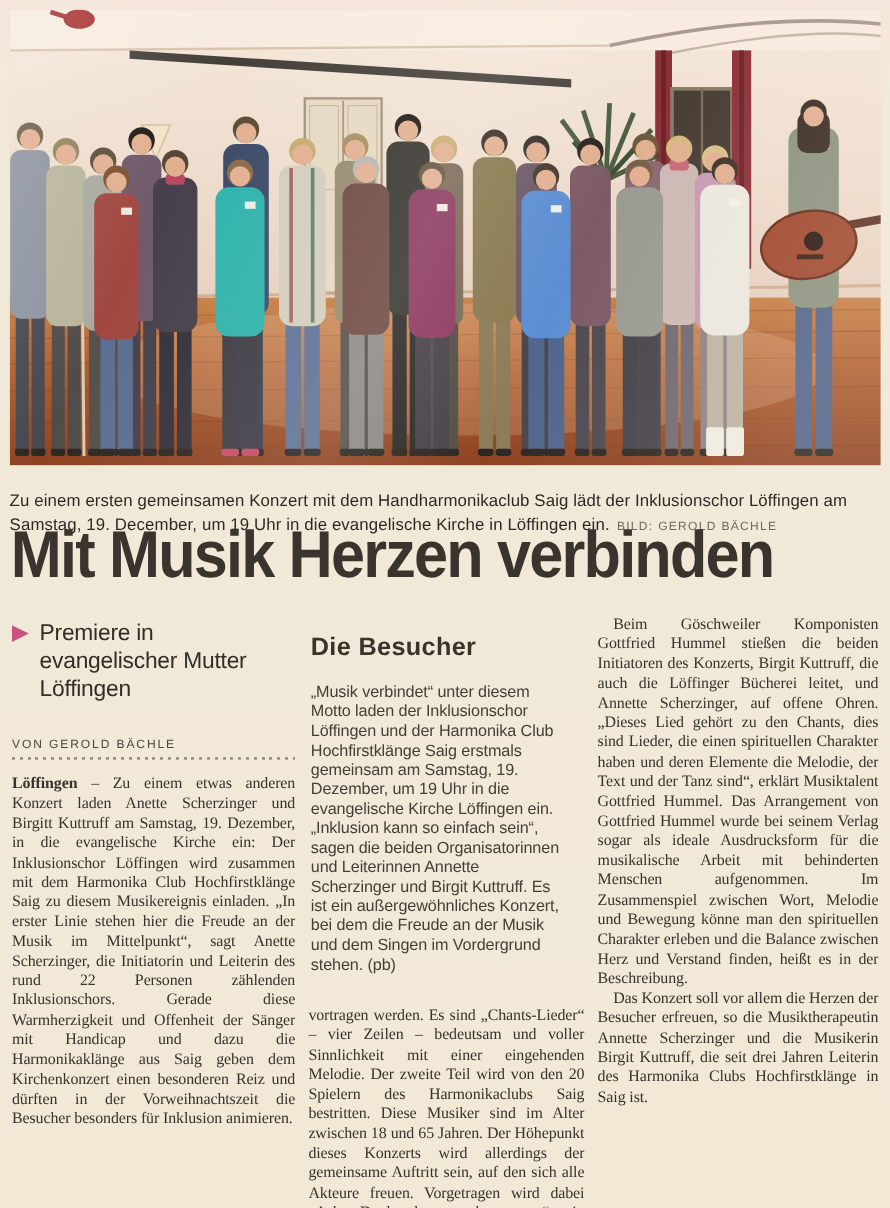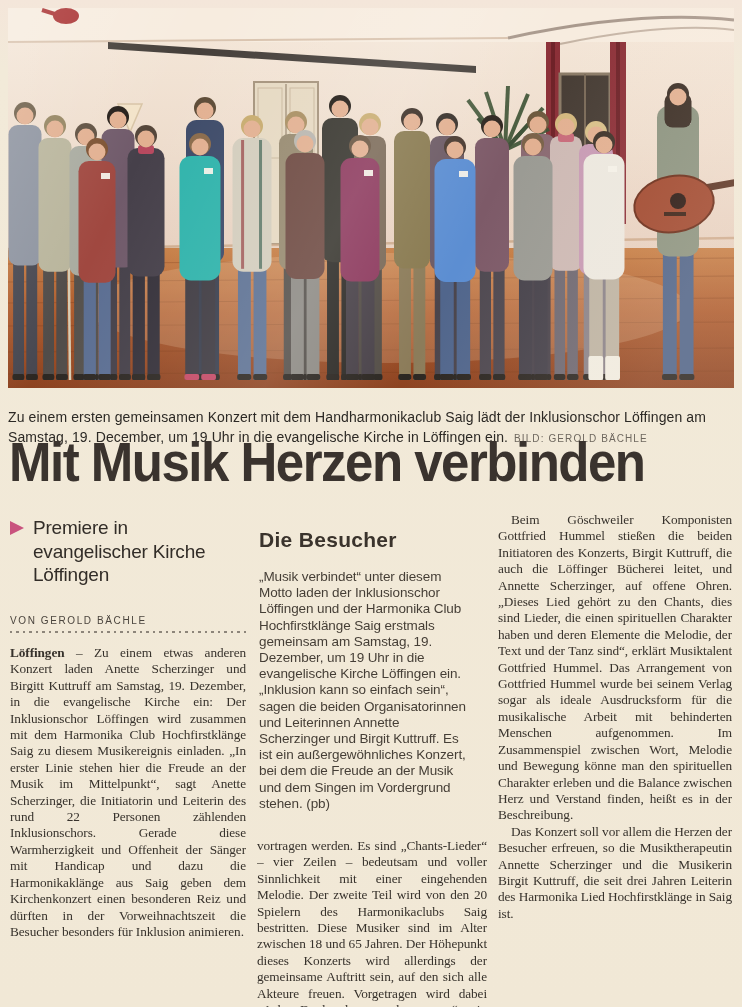--- a/index.html
+++ b/index.html
@@ -407,34 +407,34 @@
   <p class="caption"><span>Zu einem ersten gemeinsamen Konzert mit dem Handharmonikaclub Saig lädt der Inklusionschor Löffingen am Samstag, 19. December, um 19 Uhr in die evangelische Kirche in Löffingen ein.</span><span class="credit">BILD: GEROLD BÄCHLE</span></p>
 
   <h1 class="headline">Mit Musik Herzen verbinden</h1>
 
   <div class="columns">
 
     <div class="col left">
       <ul class="bullets">
         <li>
           <span class="arrow"></span>
-          <span>Premiere in evangelischer Kirche Löffingen</span>
+          <span>Premiere in evangelischer Mutter Löffingen</span>
         </li>
       </ul>
       <div class="byline">VON GEROLD BÄCHLE</div>
       <div class="dotted-rule"></div>
       <p class="body first"><span class="lede-loc">Löffingen</span><span> – Zu einem etwas anderen Konzert laden Anette Scherzinger und Birgitt Kuttruff am Samstag, 19. Dezember, in die evangelische Kirche ein: Der Inklusionschor Löffingen wird zusammen mit dem Harmonika Club Hochfirstklänge Saig zu diesem Musikereignis einladen. „In erster Linie stehen hier die Freude an der Musik im Mittelpunkt“, sagt Anette Scherzinger, die Initiatorin und Leiterin des rund 22 Personen zählenden Inklusionschors. Gerade diese Warmherzigkeit und Offenheit der Sänger mit Handicap und dazu die Harmonikaklänge aus Saig geben dem Kirchenkonzert einen besonderen Reiz und dürften in der Vorweihnachtszeit die Besucher besonders für Inklusion animieren.</span></p>
 
     </div>
 
     <div class="col mid">
       <h2 class="subhead">Die Besucher</h2>
       <p class="intro">„Musik verbindet“ unter diesem Motto laden der Inklusionschor Löffingen und der Harmonika Club Hochfirstklänge Saig erstmals gemeinsam am Samstag, 19. Dezember, um 19 Uhr in die evangelische Kirche Löffingen ein. „Inklusion kann so einfach sein“, sagen die beiden Organisatorinnen und Leiterinnen Annette Scherzinger und Birgit Kuttruff. Es ist ein außergewöhnliches Konzert, bei dem die Freude an der Musik und dem Singen im Vordergrund stehen. (pb)</p>
       <p class="body mid-body">vortragen werden. Es sind „Chants-Lieder“ – vier Zeilen – bedeutsam und voller Sinnlichkeit mit einer eingehenden Melodie. Der zweite Teil wird von den 20 Spielern des Harmonikaclubs Saig bestritten. Diese Musiker sind im Alter zwischen 18 und 65 Jahren. Der Höhepunkt dieses Konzerts wird allerdings der gemeinsame Auftritt sein, auf den sich alle Akteure freuen. Vorgetragen wird dabei „Aska Devla de marusha mamo“, ein traditionelles Loblieder der Roma an die Mutter. „Für uns passt die-</p>
     </div>
 
     <div class="col right">
       <p class="body indent">Beim Göschweiler Komponisten Gottfried Hummel stießen die beiden Initiatoren des Konzerts, Birgit Kuttruff, die auch die Löffinger Bücherei leitet, und Annette Scherzinger, auf offene Ohren. „Dieses Lied gehört zu den Chants, dies sind Lieder, die einen spirituellen Charakter haben und deren Elemente die Melodie, der Text und der Tanz sind“, erklärt Musiktalent Gottfried Hummel. Das Arrangement von Gottfried Hummel wurde bei seinem Verlag sogar als ideale Ausdrucksform für die musikalische Arbeit mit behinderten Menschen aufgenommen. Im Zusammenspiel zwischen Wort, Melodie und Bewegung könne man den spirituellen Charakter erleben und die Balance zwischen Herz und Verstand finden, heißt es in der Beschreibung.</p>
-      <p class="body indent">Das Konzert soll vor allem die Herzen der Besucher erfreuen, so die Musiktherapeutin Annette Scherzinger und die Musikerin Birgit Kuttruff, die seit drei Jahren Leiterin des Harmonika Lied Hochfirstklänge in Saig ist.</p>
+      <p class="body indent">Das Konzert soll vor allem die Herzen der Besucher erfreuen, so die Musiktherapeutin Annette Scherzinger und die Musikerin Birgit Kuttruff, die seit drei Jahren Leiterin des Harmonika Clubs Hochfirstklänge in Saig ist.</p>
     </div>
 
   </div>
 </div>
 
 </body></html>

